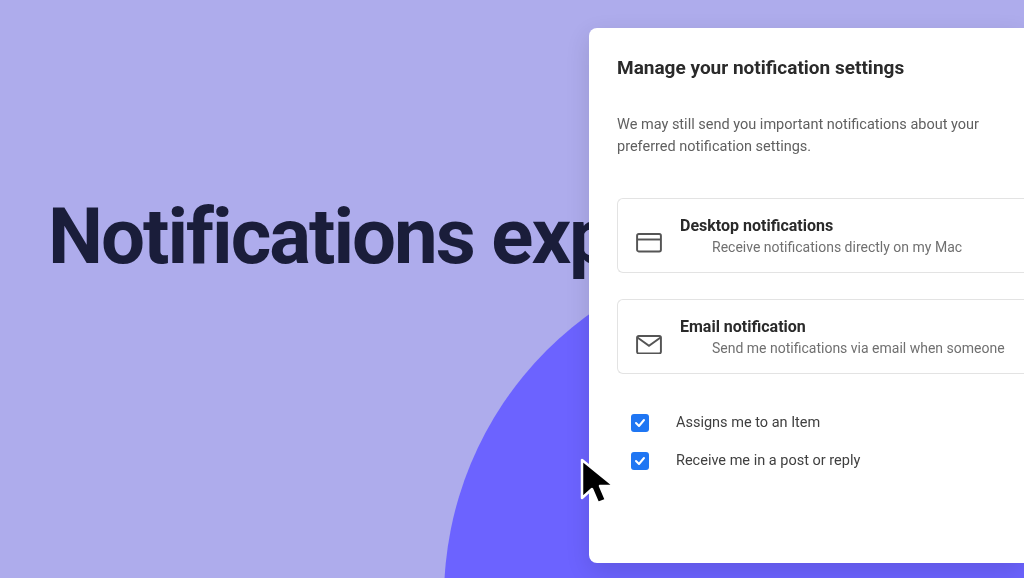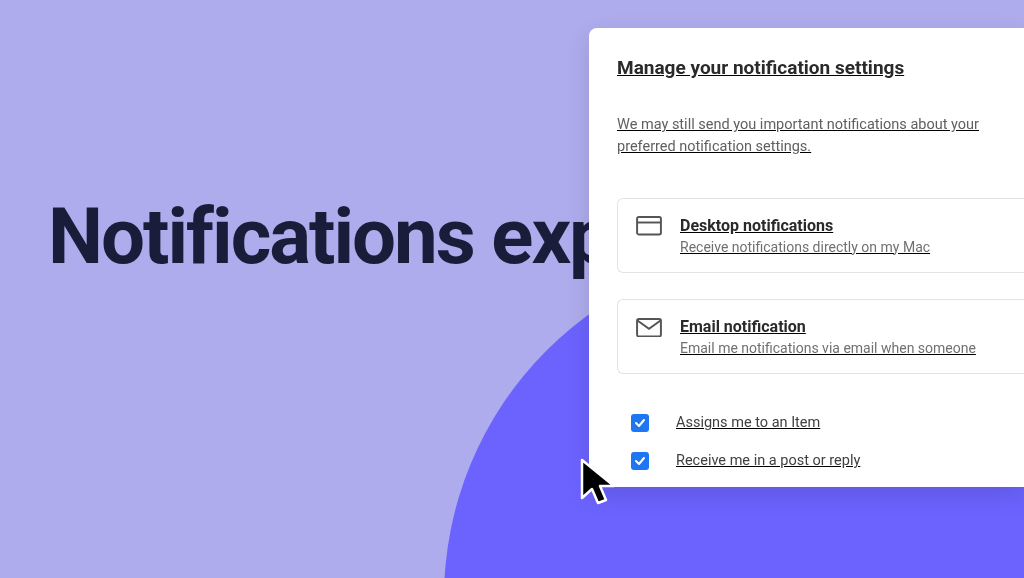--- a/index.html
+++ b/index.html
@@ -34,27 +34,26 @@
       color: #1a1d3a;
       line-height: 1.08;
       letter-spacing: -2px;
       z-index: 1;
     }
     .panel {
       position: absolute;
       right: 0;
       top: 28px;
       width: 435px;
-      height: 459px;
+      height: 535px;
       background: #ffffff;
       border-radius: 8px 0 0 8px;
       box-shadow: 0 8px 24px rgba(0,0,0,0.12);
       padding: 28px 0 0 28px;
       z-index: 2;
-      text-decoration: underline;
     }
     .panel-title {
       font-size: 19px;
       font-weight: 700;
       color: #2a2a2a;
       margin-bottom: 10px;
     }
     .panel-desc {
       font-size: 14.5px;
       color: #606060;
@@ -63,21 +62,21 @@
       padding-right: 10px;
       margin-top: 35px;
     }
     .section-card {
       border: 1px solid #e3e3e3;
       border-radius: 6px;
       padding: 17px 18px;
       margin-bottom: 26px;
       margin-right: 0;
       display: flex;
-      align-items: flex-start;
+      align-items: flex-end;
       gap: 18px;
       border-right: none;
       border-top-right-radius: 0;
       border-bottom-right-radius: 0;
     }
     .section-icon {
       width: 26px;
       height: 22px;
       flex-shrink: 0;
       display: flex;
@@ -91,20 +90,21 @@
       font-size: 16px;
       font-weight: 700;
       color: #2a2a2a;
       margin-bottom: 4px;
     }
     .section-desc {
       font-size: 14px;
       color: #707070;
       white-space: nowrap;
       overflow: hidden;
+      margin-left: 32px;
     }
     .checkbox-list {
       padding-top: 14px;
       padding-left: 14px;
     }
     .checkbox-row {
       display: flex;
       align-items: center;
       gap: 27px;
       margin-bottom: 20px;
@@ -160,21 +160,21 @@
 
   <div class="section-card">
     <div class="section-icon">
       <svg viewBox="0 0 24 18" fill="none" stroke="#555" stroke-width="1.8">
         <rect x="1" y="1" width="22" height="16" rx="1.5"></rect>
         <path d="M1 2 L12 10 L23 2"></path>
       </svg>
     </div>
     <div class="section-text">
       <div class="section-title">Email notification</div>
-      <div class="section-desc">Email me notifications via email when someone</div>
+      <div class="section-desc">Send me notifications via email when someone</div>
     </div>
   </div>
 
   <div class="checkbox-list">
     <div class="checkbox-row">
       <div class="checkbox">
         <svg viewBox="0 0 12 12">
           <path d="M2 6 L5 9 L10 3" stroke="#fff" stroke-width="2" fill="none" stroke-linecap="round" stroke-linejoin="round"></path>
         </svg>
       </div>

